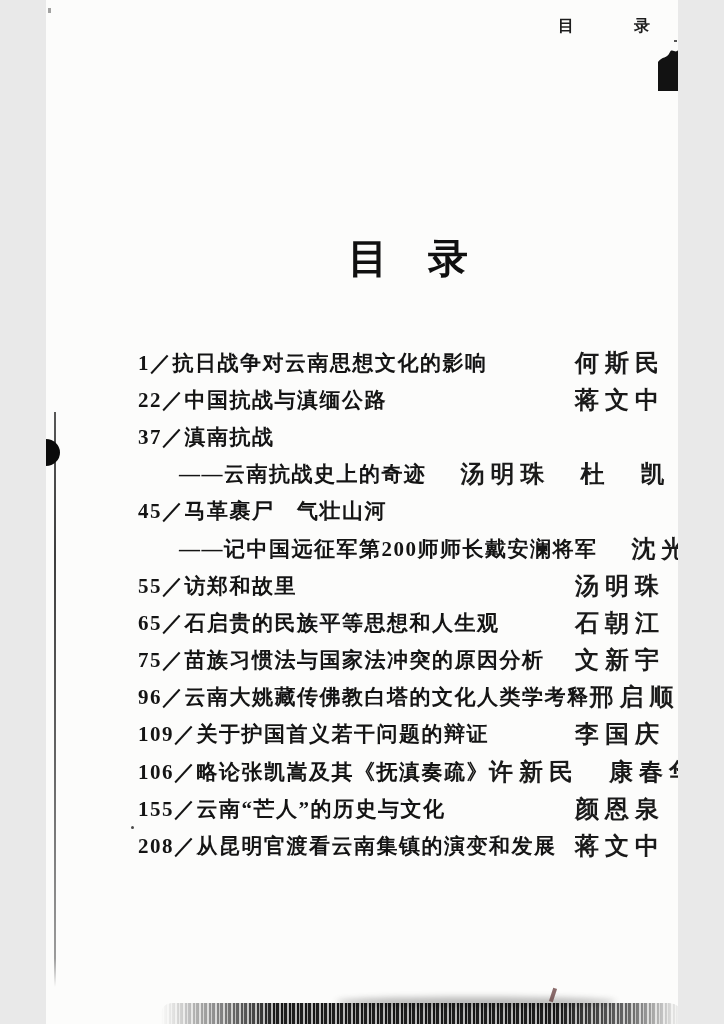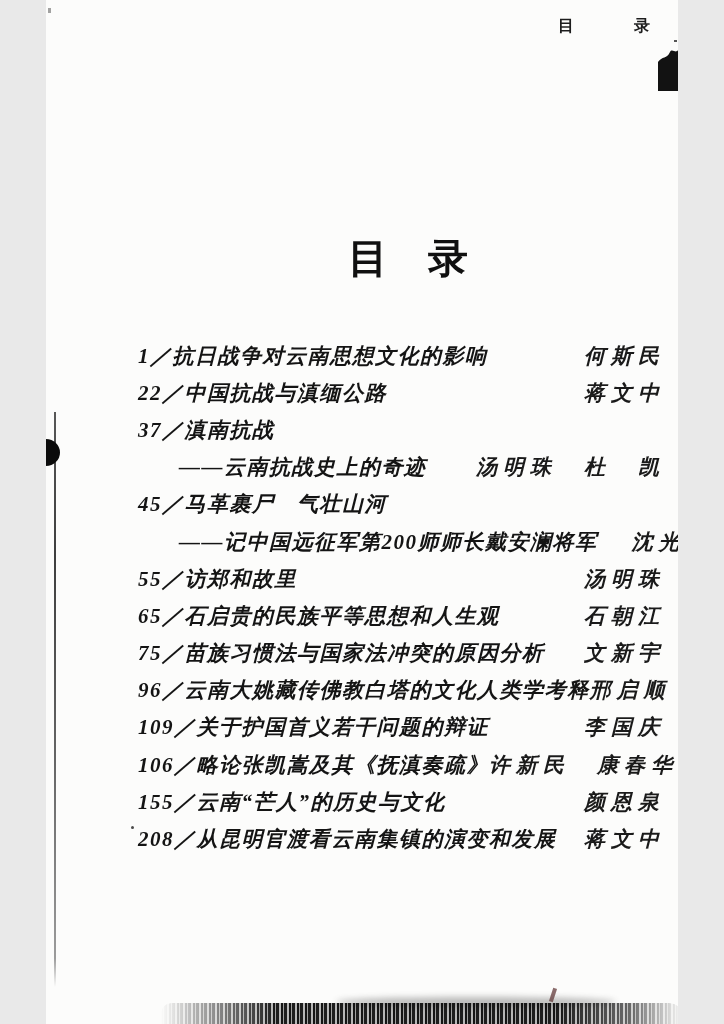--- a/index.html
+++ b/index.html
@@ -47,25 +47,25 @@
     position:absolute; left:8px; top:9px;
     font-size:27px; font-weight:700; color:#0d0d0d; letter-spacing:0;
   }
   
   .title{
     position:absolute; left:0; top:231px; width:724px;
     text-align:center; font-size:40px; font-weight:700;
     white-space:nowrap; color:#101010;
   }
   
-  .toc{ position:absolute; left:92px; top:337px; width:521px;font-style:italic; }
+  .toc{ position:absolute; left:92px; top:344px; width:521px; }
   .row{ height:37.2px; display:flex; justify-content:space-between; align-items:center; }
   .row.indent{ padding-left:41px;gap:34px; }
   .t{ font-size:21px; font-weight:700; letter-spacing:1.5px; white-space:nowrap; color:#141414; }
-  .a{ font-size:21px; font-weight:600; letter-spacing:6px; margin-right:-6px; white-space:nowrap; color:#1a1a1a; }
+  .a{ font-size:24px; font-weight:600; letter-spacing:6px; margin-right:-6px; white-space:nowrap; color:#1a1a1a; }
   
   .smudge{
     position:absolute; left:115px; top:1003px; width:522px; height:21px;
     background:repeating-linear-gradient(90deg,rgba(8,8,8,.95) 0 2px,rgba(70,70,70,.5) 2px 3px,rgba(5,5,5,.9) 3px 6px,rgba(100,100,100,.45) 6px 8px);
     -webkit-mask:linear-gradient(90deg,transparent 0,rgba(0,0,0,.35) 7%,#000 22%,#000 76%,rgba(0,0,0,.65) 90%,transparent 100%);
             mask:linear-gradient(90deg,transparent 0,rgba(0,0,0,.35) 7%,#000 22%,#000 76%,rgba(0,0,0,.65) 90%,transparent 100%);
     filter:blur(.4px);
     border-radius:10px 14px 0 0;
   }
   .smudge2{

